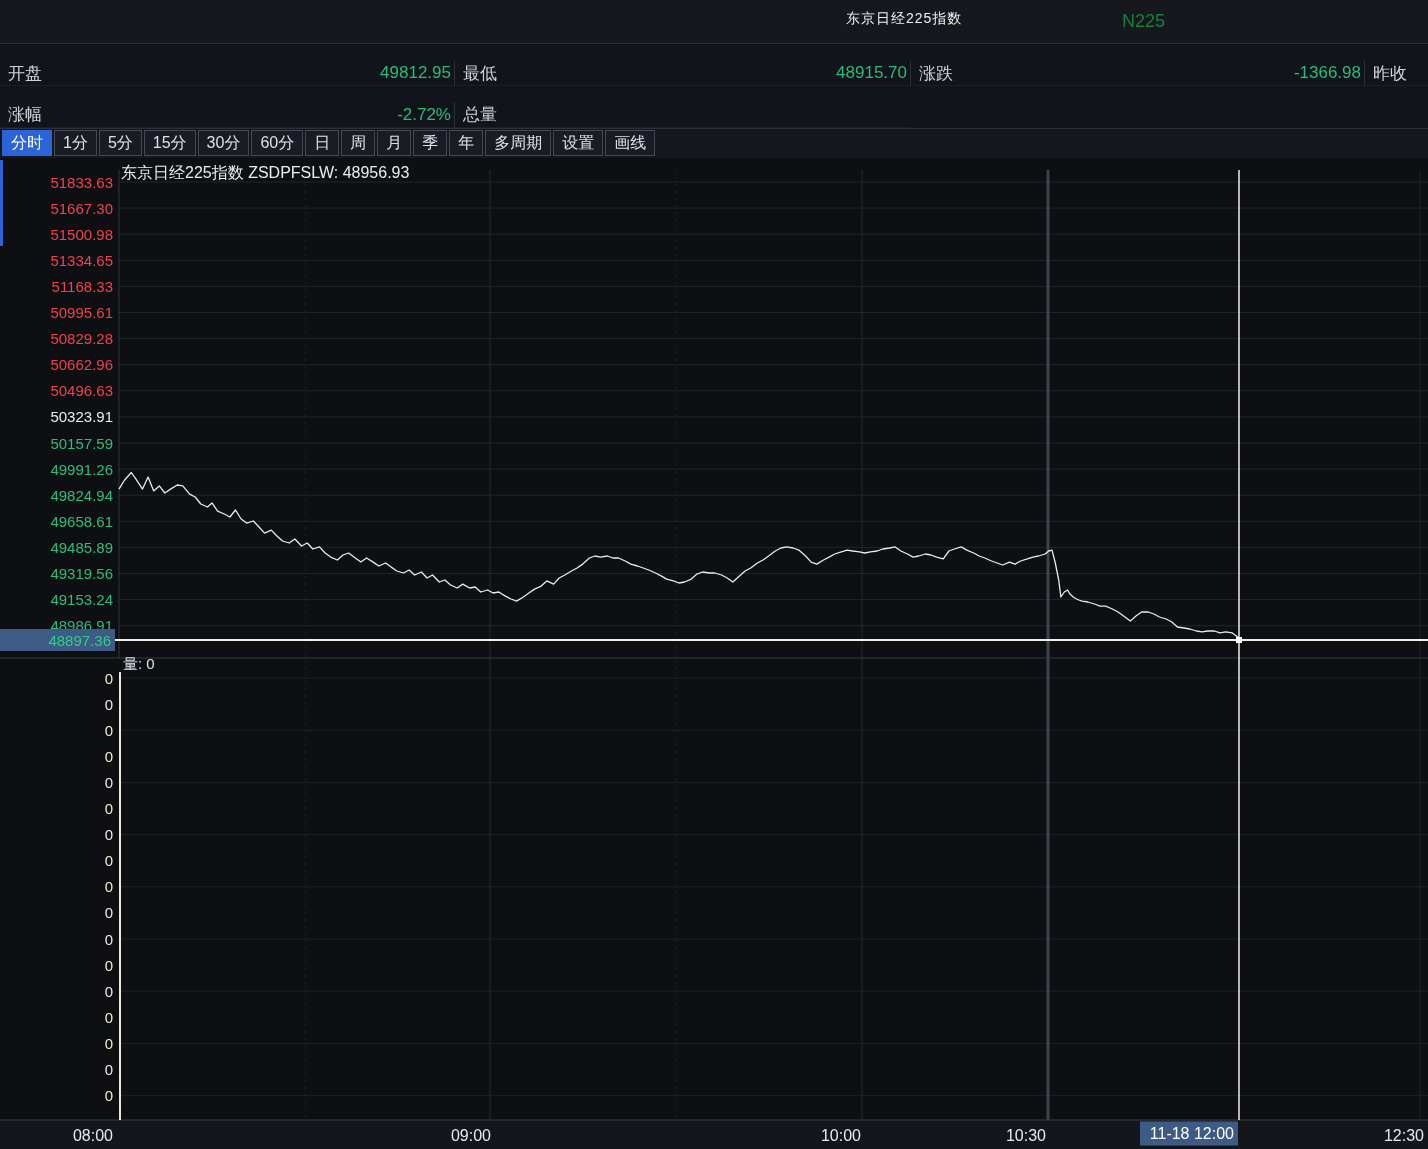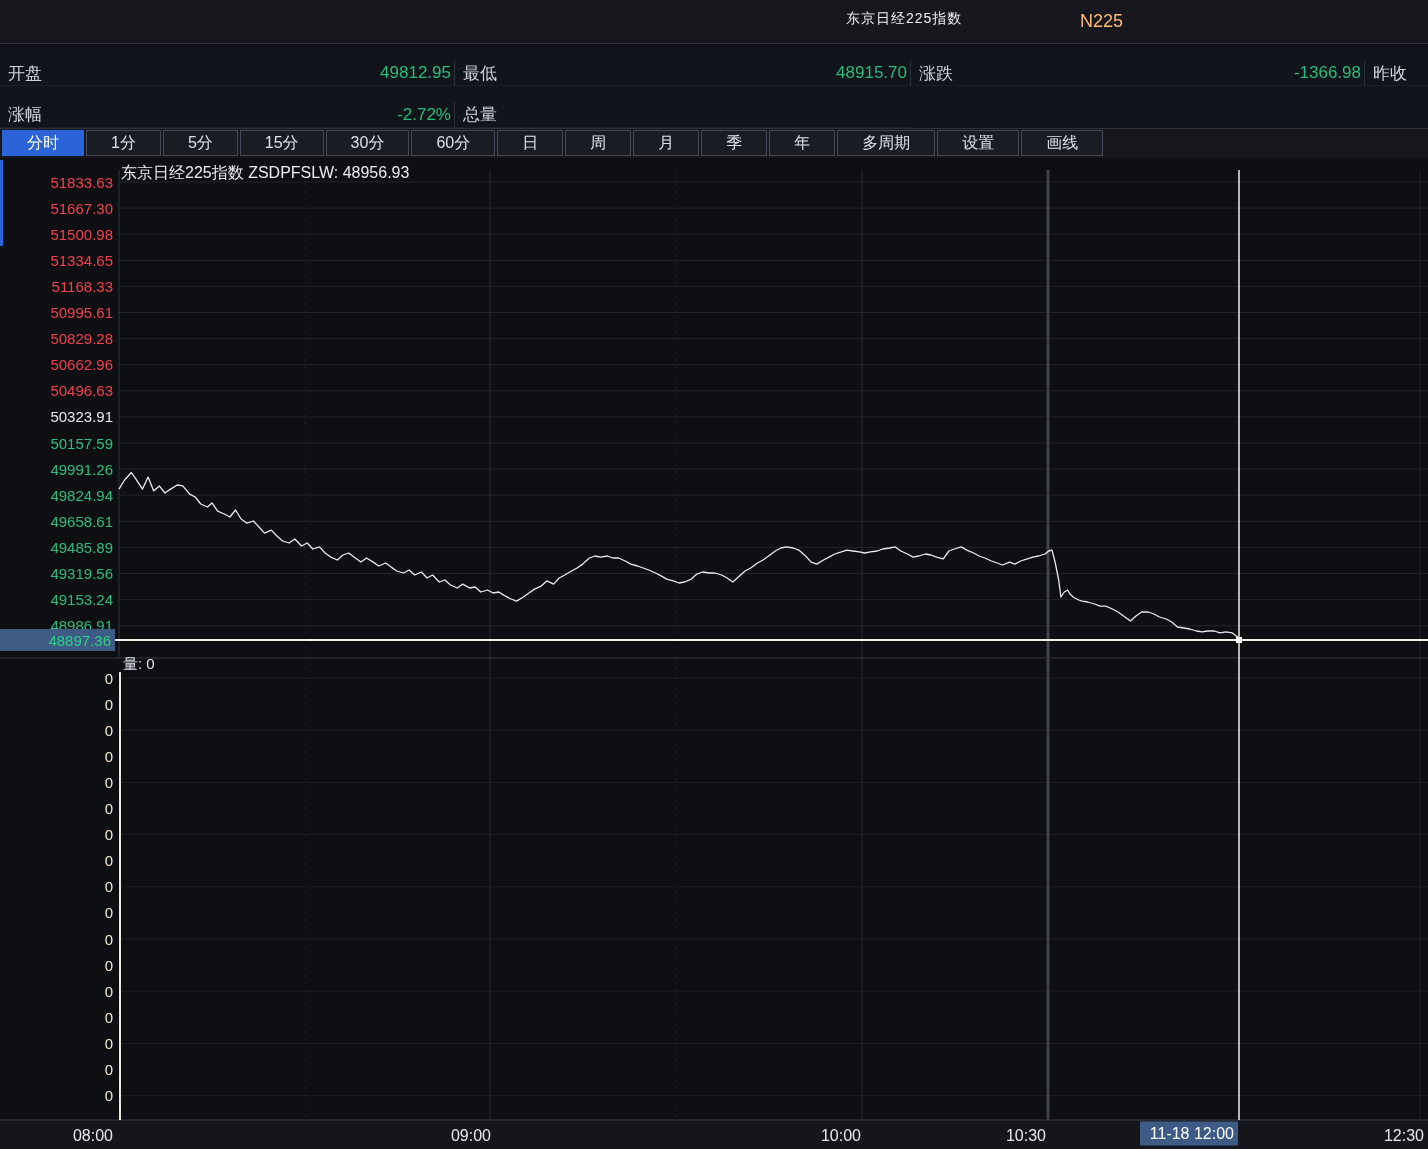--- a/index.html
+++ b/index.html
@@ -4,31 +4,31 @@
 <style>
   html,body{margin:0;padding:0;}
   body{
     width:1428px;height:1149px;position:relative;overflow:hidden;
     background:#0d0f13;color:#e6e9ed;
     font-family:"Liberation Sans","DejaVu Sans",sans-serif;
     -webkit-font-smoothing:antialiased;
   }
   .titlebar{position:absolute;top:0;left:0;width:1428px;height:44px;background:#16181d;border-bottom:1px solid #2b3039;box-sizing:border-box;}
   .titlebar .title{position:absolute;left:846px;top:10px;font-size:14px;color:#eef0f4;letter-spacing:1px;}
-  .titlebar .symbol{position:absolute;left:1080px;top:11px;font-size:18px;color:#fdba74;}
+  .titlebar .symbol{position:absolute;left:1122px;top:11px;font-size:18px;color:#15803d;}
   .infobar{position:absolute;top:45px;left:0;width:1428px;height:84px;background:#11141a;border-bottom:1px solid #2b3039;box-sizing:border-box;
     display:grid;grid-template-columns:455px 456px 454px 63px;grid-template-rows:41px 42px;}
   .cell{display:flex;justify-content:space-between;align-items:center;box-sizing:border-box;
     padding:0 3px 0 8px;border-right:1px solid #2b313b;border-bottom:1px solid #1b1f26;font-size:17px;margin-top:16px;}
   .cell.last{border-right:none;}
   .cell .lab{color:#cdd2da;white-space:nowrap;}
   .cell .val{color:#2abc7a;white-space:nowrap;}
   .tabbar{position:absolute;top:129px;left:0;width:1428px;height:29px;background:#15171c;display:flex;gap:2px;padding:1px 0 0 2px;box-sizing:border-box;}
   .tab{height:26px;box-sizing:border-box;border:1px solid #434955;background:#191c22;color:#dce0e7;
-    font-size:16px;line-height:24px;padding:0 24px;white-space:nowrap;cursor:pointer;}
+    font-size:16px;line-height:24px;padding:0 8px;white-space:nowrap;cursor:pointer;}
   .tab.active{background:#2a64d8;border-color:#2a64d8;color:#ffffff;}
   .bluestrip{position:absolute;left:0;top:160px;width:3px;height:86px;background:#2a64d8;}
   #chart-svg{position:absolute;top:158px;left:0;}
   text{font-family:"Liberation Sans","DejaVu Sans",sans-serif;}
 </style>
 </head>
 <body>
 
 <div class="titlebar">
   <span class="title">东京日经225指数</span>

